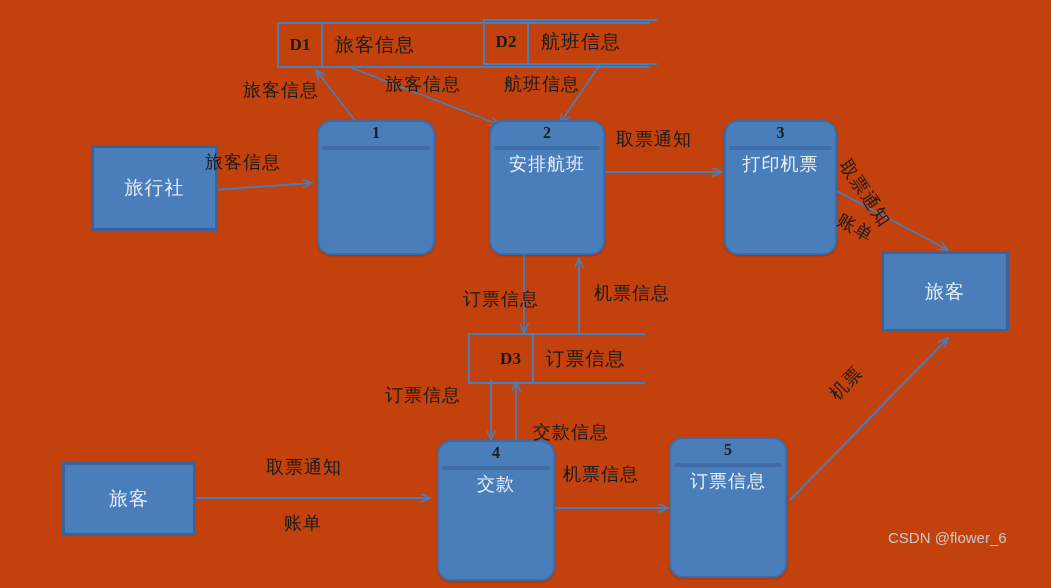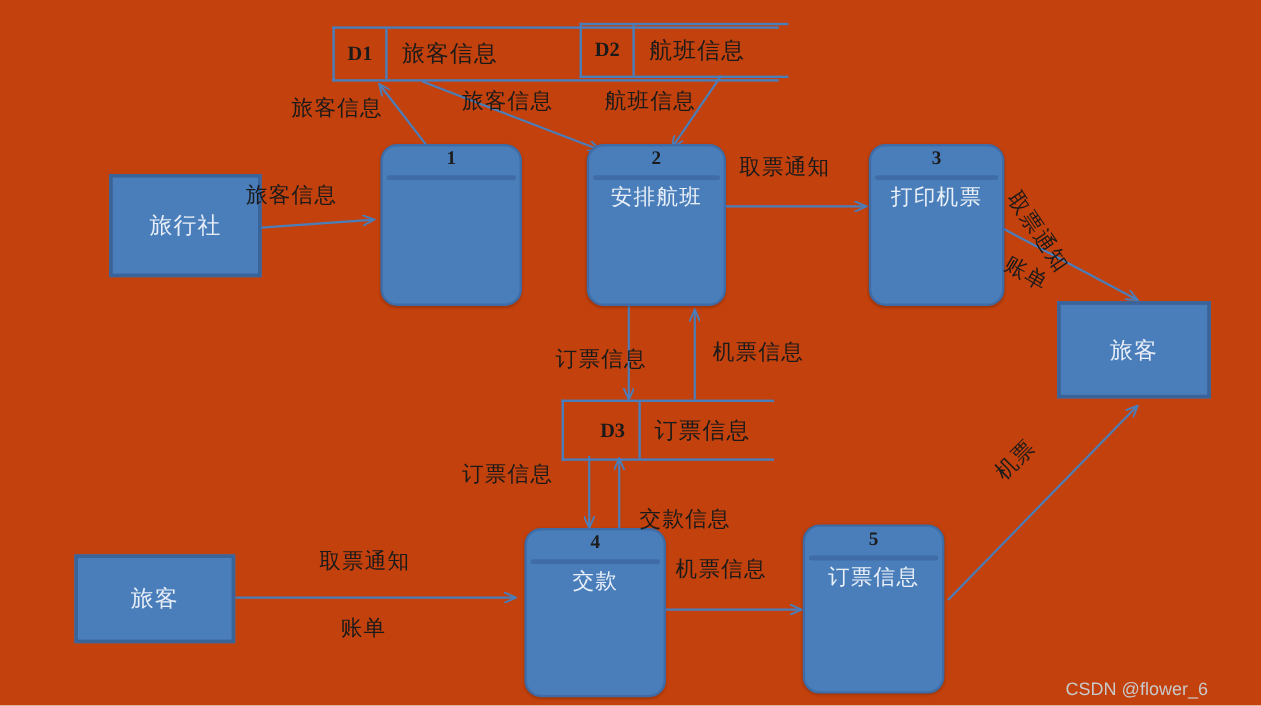--- a/index.html
+++ b/index.html
@@ -241,15 +241,15 @@
   <span class="flow-label" style="left:533px; top:392px;margin-top:28px;">交款信息</span>
 
   <span class="flow-label" style="left:266px; top:455px;">取票通知</span>
 
   <span class="flow-label" style="left:284px; top:511px;">账单</span>
 
   <span class="flow-label" style="left:563px; top:462px;">机票信息</span>
 
   <span class="flow-label" style="left:824px; top:388px; transform:rotate(-45deg); transform-origin:left top;">机票</span>
 
-  <span class="watermark" style="left:888px; top:566px;">CSDN @flower_6</span>
+  <span class="watermark" style="left:888px; top:529px;">CSDN @flower_6</span>
 
 </div>
 
 </body></html>

